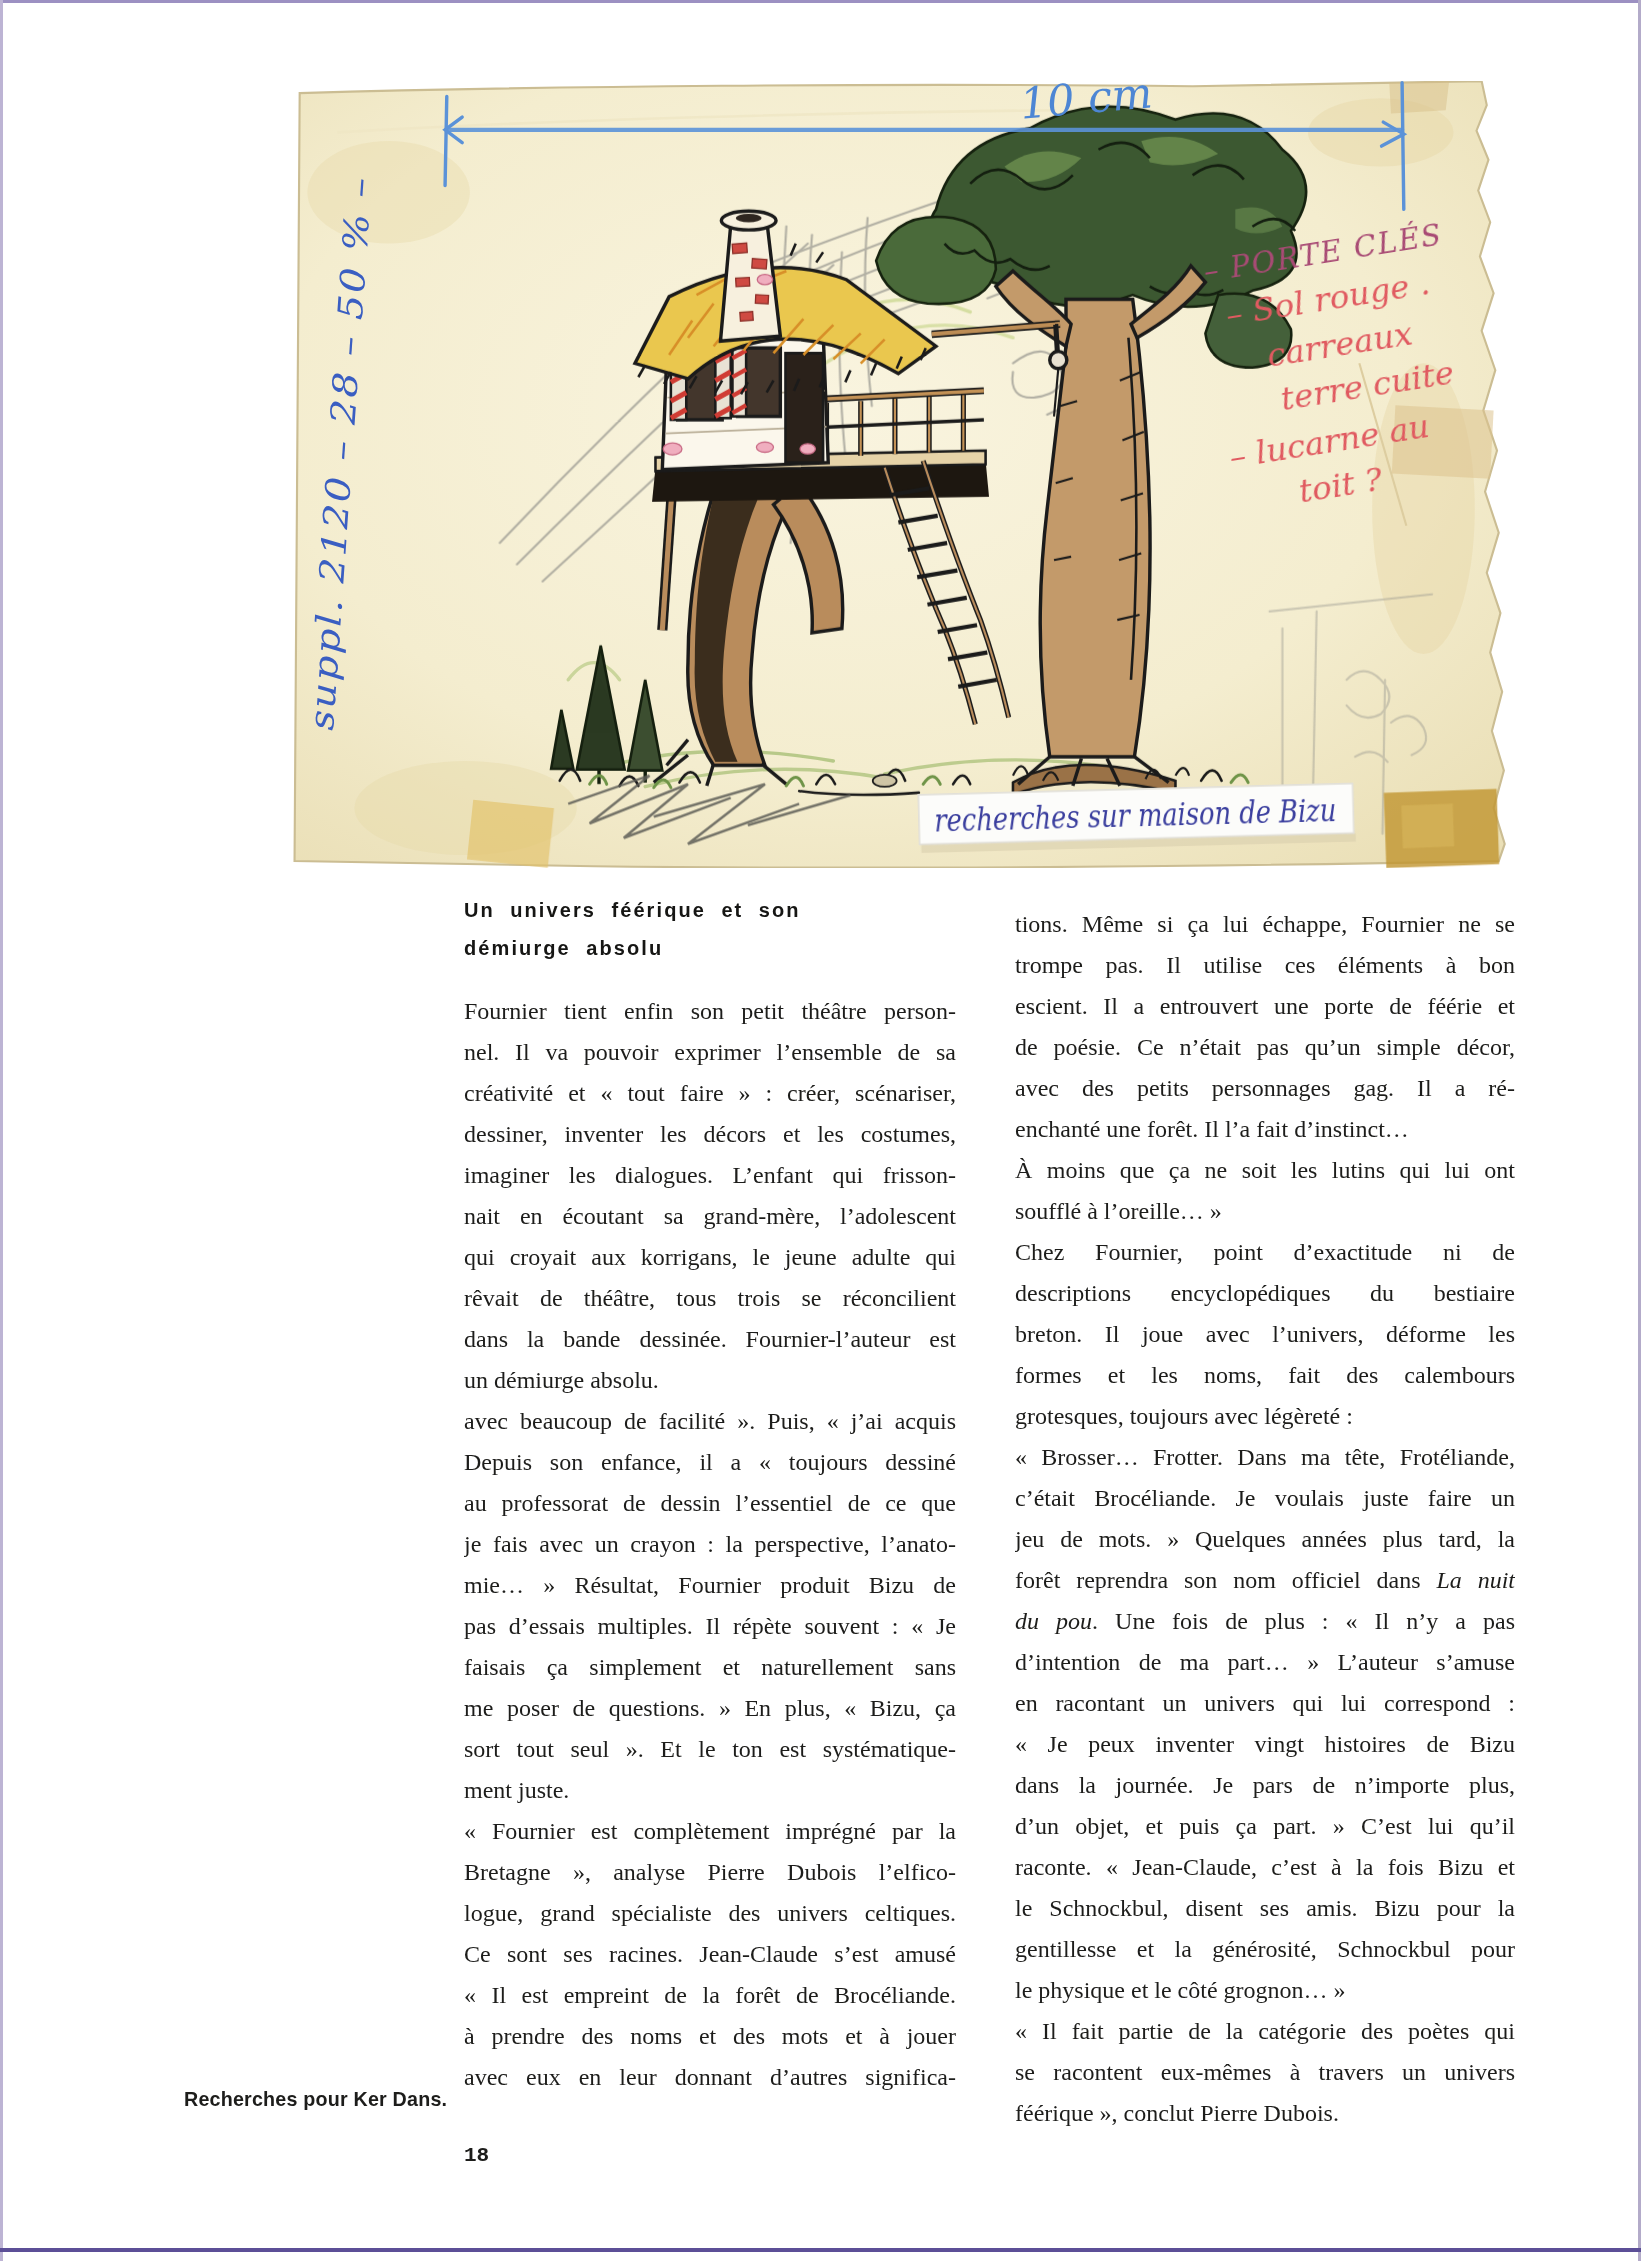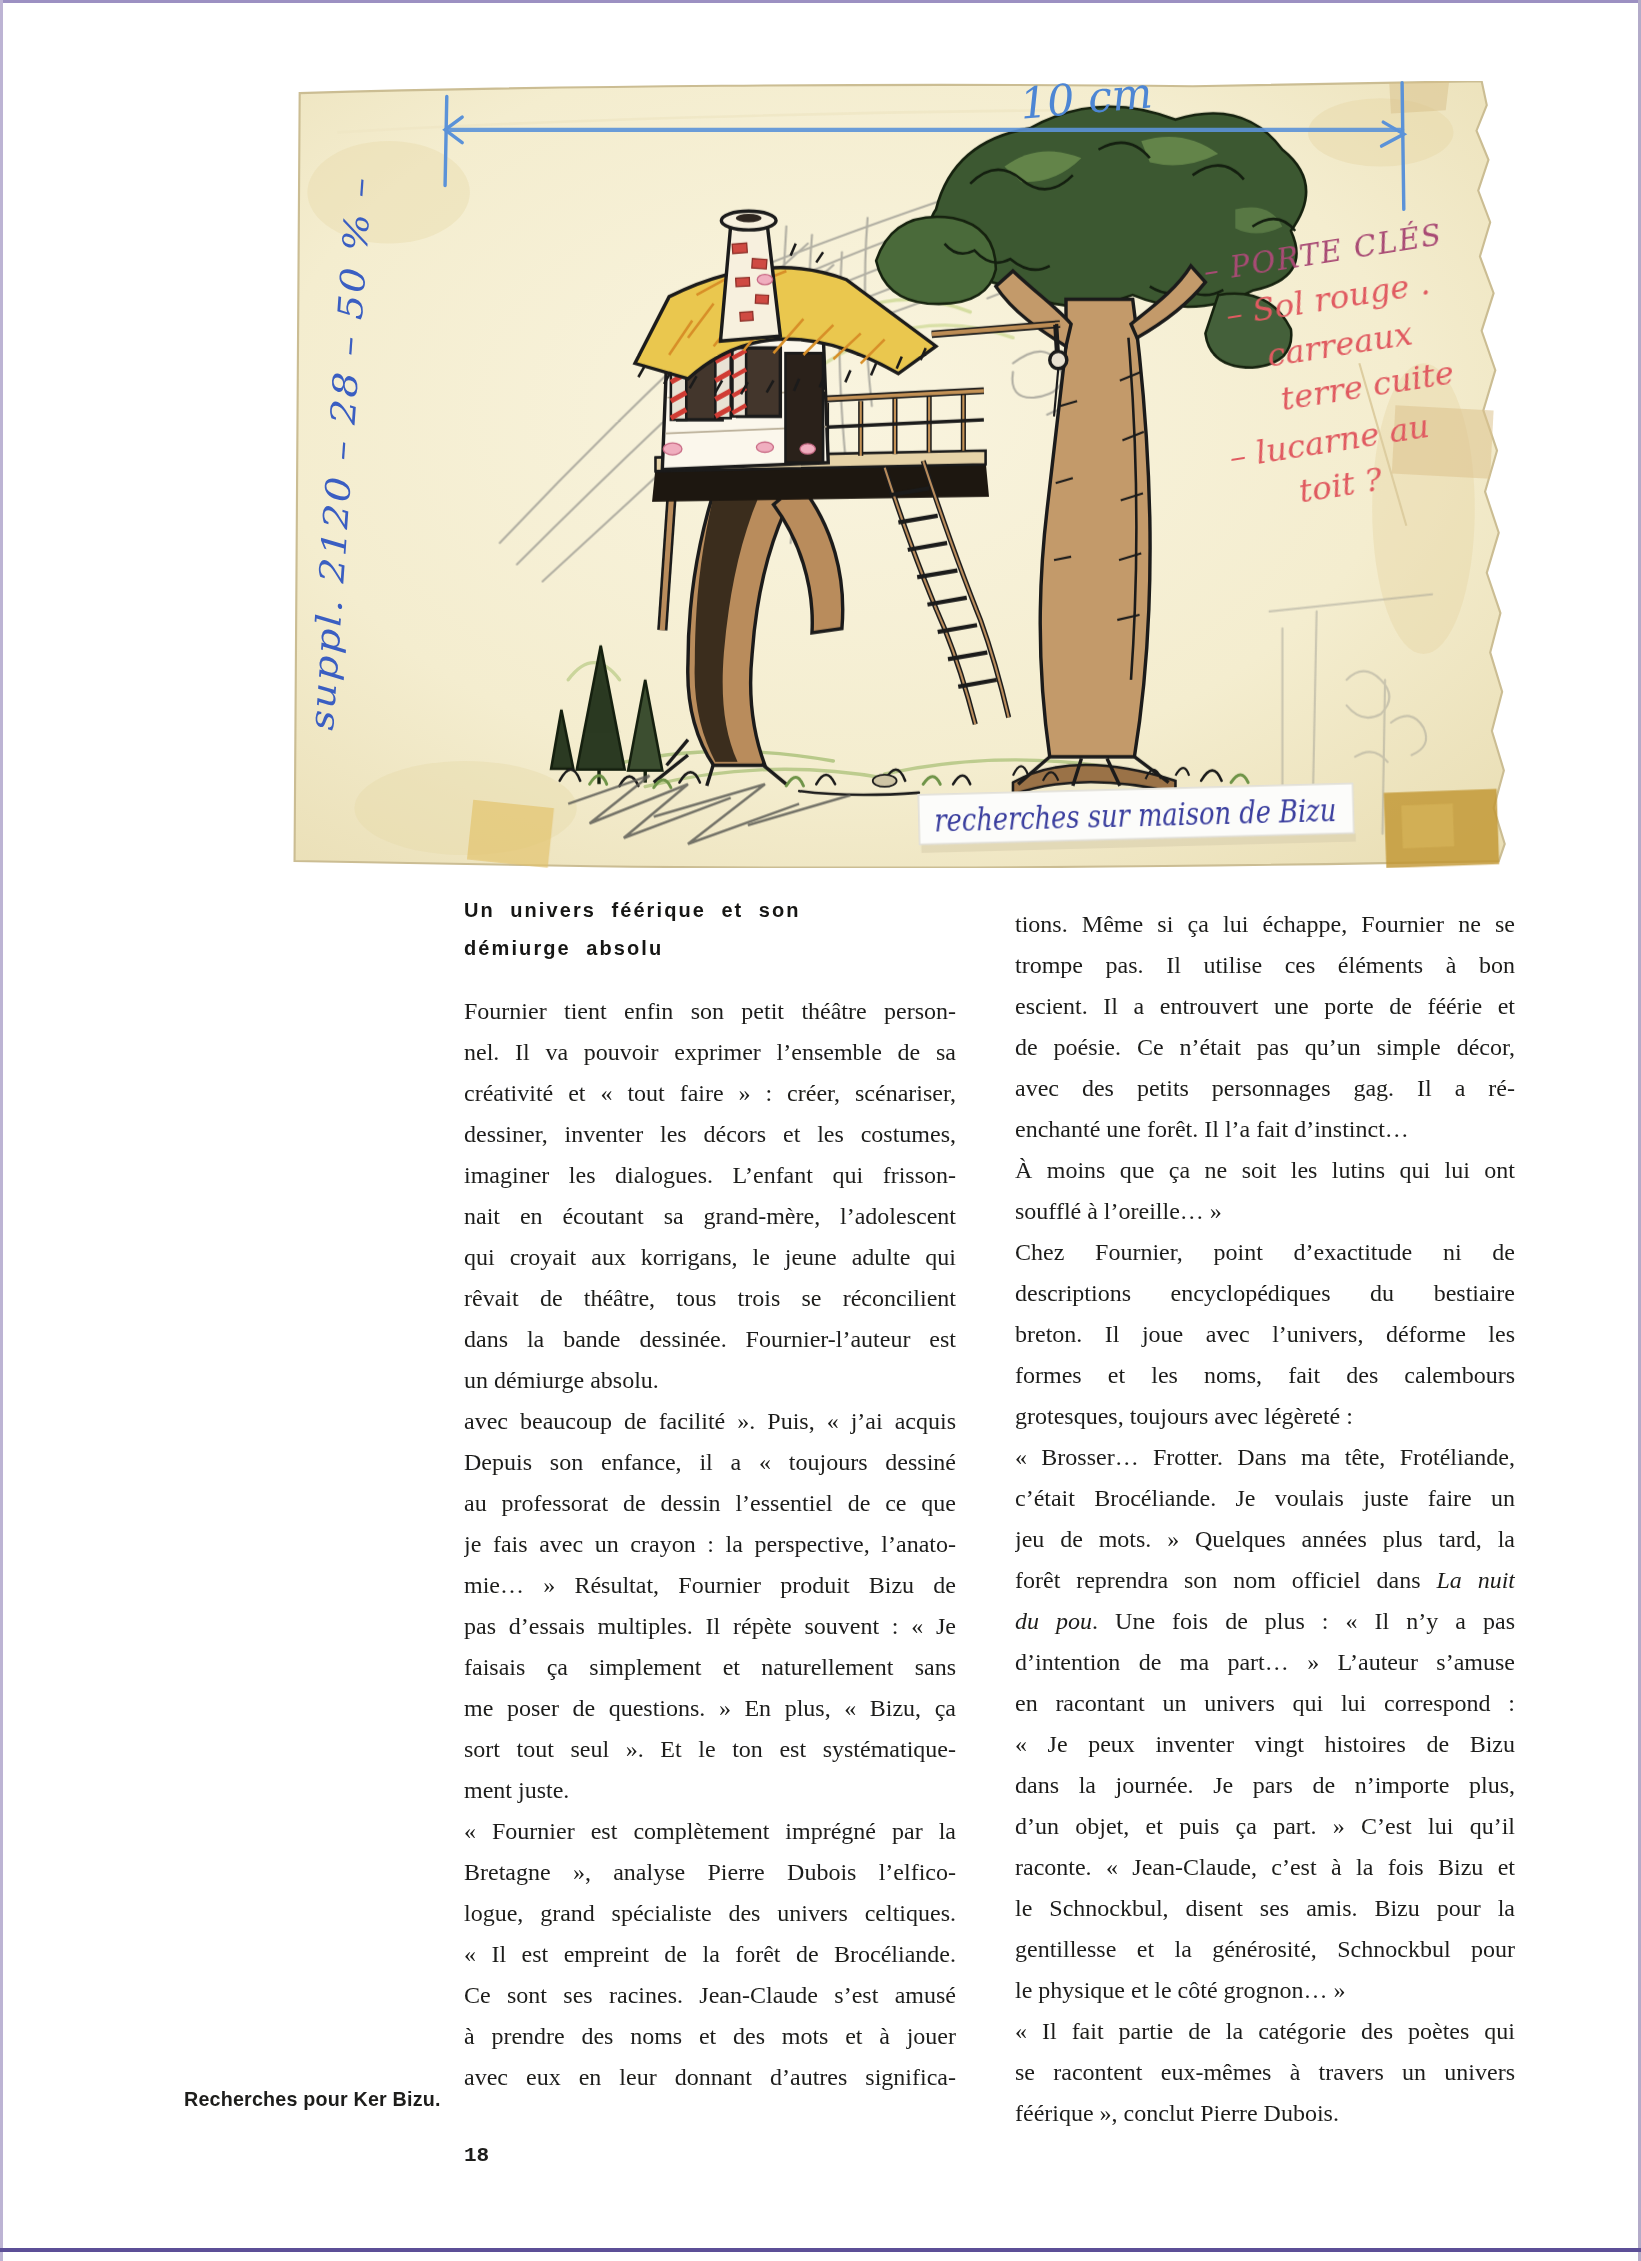--- a/index.html
+++ b/index.html
@@ -339,22 +339,22 @@
     <div class="tline"><span>je fais avec un crayon : la perspective, l’anato-</span></div>
     <div class="tline"><span>mie… » Résultat, Fournier produit Bizu de</span></div>
     <div class="tline"><span>pas d’essais multiples. Il répète souvent : « Je</span></div>
     <div class="tline"><span>faisais ça simplement et naturellement sans</span></div>
     <div class="tline"><span>me poser de questions. » En plus, « Bizu, ça</span></div>
     <div class="tline"><span>sort tout seul ». Et le ton est systématique-</span></div>
     <div class="tline tend"><span>ment juste.</span></div>
     <div class="tline"><span>« Fournier est complètement imprégné par la</span></div>
     <div class="tline"><span>Bretagne », analyse Pierre Dubois l’elfico-</span></div>
     <div class="tline"><span>logue, grand spécialiste des univers celtiques.</span></div>
+    <div class="tline"><span>Ce sont ses racines. Jean-Claude s’est amusé</span></div>
     <div class="tline"><span>« Il est empreint de la forêt de Brocéliande.</span></div>
-    <div class="tline"><span>Ce sont ses racines. Jean-Claude s’est amusé</span></div>
     <div class="tline"><span>à prendre des noms et des mots et à jouer</span></div>
     <div class="tline"><span>avec eux en leur donnant d’autres significa-</span></div>
   </div>
 <div id="col-right" class="column">
     <div class="tline"><span>tions. Même si ça lui échappe, Fournier ne se</span></div>
     <div class="tline"><span>trompe pas. Il utilise ces éléments à bon</span></div>
     <div class="tline"><span>escient. Il a entrouvert une porte de féérie et</span></div>
     <div class="tline"><span>de poésie. Ce n’était pas qu’un simple décor,</span></div>
     <div class="tline"><span>avec des petits personnages gag. Il a ré-</span></div>
     <div class="tline tend"><span>enchanté une forêt. Il l’a fait d’instinct…</span></div>
@@ -377,15 +377,15 @@
     <div class="tline"><span>d’un objet, et puis ça part. » C’est lui qu’il</span></div>
     <div class="tline"><span>raconte. « Jean-Claude, c’est à la fois Bizu et</span></div>
     <div class="tline"><span>le Schnockbul, disent ses amis. Bizu pour la</span></div>
     <div class="tline"><span>gentillesse et la générosité, Schnockbul pour</span></div>
     <div class="tline tend"><span>le physique et le côté grognon… »</span></div>
     <div class="tline"><span>« Il fait partie de la catégorie des poètes qui</span></div>
     <div class="tline"><span>se racontent eux-mêmes à travers un univers</span></div>
     <div class="tline tend"><span>féérique », conclut Pierre Dubois.</span></div>
   </div>
 
-<div id="caption">Recherches pour Ker Bizu.</div>
+<div id="caption">Recherches pour Ker Dans.</div>
 <div id="page-number">18</div>
 
 
 </body></html>

